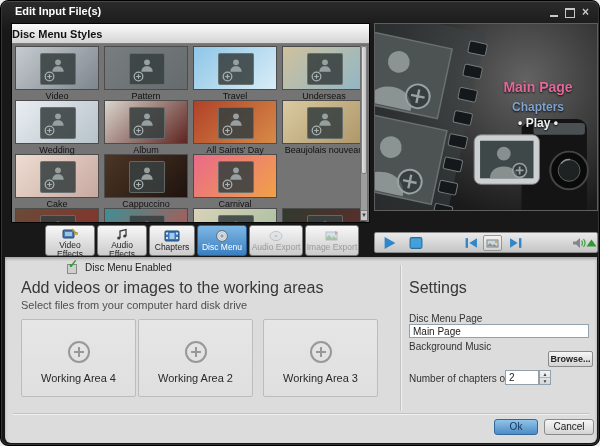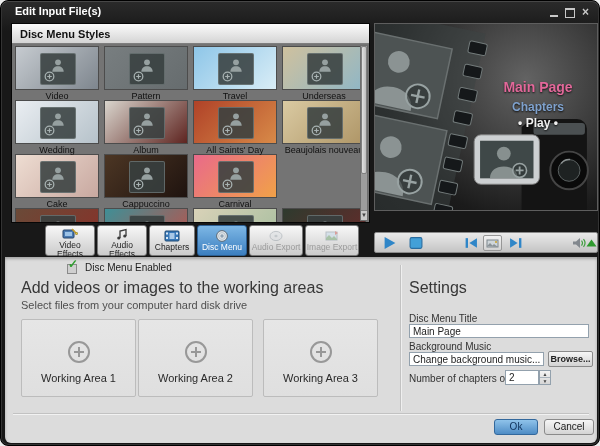--- a/index.html
+++ b/index.html
@@ -8,21 +8,21 @@
   .window{position:absolute;inset:0;background:linear-gradient(#2b2b2b,#181818 30px,#181818);border:1px solid #000;border-radius:8px;box-shadow:inset 0 1px 0 rgba(255,255,255,.10), inset 0 0 0 1px #333;}
   .titlebar{position:absolute;left:0;top:0;right:0;height:22px;}
   .title{position:absolute;left:14px;top:4px;font-size:11px;font-weight:bold;color:#fff;}
   .winctl{position:absolute;right:10px;top:5px;display:flex;gap:7px;align-items:center;}
   .winbtn{display:inline-block;color:#c8c8c8;cursor:pointer;}
   .ic-min{width:8px;height:2px;background:#c8c8c8;margin-top:7px;}
   .ic-max{width:8px;height:7px;border:1px solid #c8c8c8;border-top:2px solid #c8c8c8;margin-top:2px;}
   .ic-close{font-size:12px;font-weight:bold;line-height:11px;}
   
   .styles-panel{position:absolute;left:10px;top:22px;width:359px;height:200px;border:1px solid #060606;box-sizing:border-box;}
-  .styles-header{position:absolute;left:0;top:0;right:0;height:20px;background:linear-gradient(#fbfbfb,#d4d4d4);border-bottom:1px solid #7e7e7e;color:#111;font-size:11px;font-weight:bold;line-height:20px;padding-left:8px;box-sizing:border-box;}
+  .styles-header{position:absolute;left:0;top:0;right:0;height:20px;background:linear-gradient(#fbfbfb,#d4d4d4);border-bottom:1px solid #7e7e7e;color:#111;font-size:11px;font-weight:bold;line-height:20px;box-sizing:border-box;}
   .styles-grid{position:absolute;left:0;top:20px;right:0;bottom:0;background:#747474;overflow:hidden;}
   .cell{position:absolute;width:86px;cursor:pointer;}
   .thumb{position:relative;width:84px;height:44px;margin:0 auto;border:1px solid #4c4c4c;box-sizing:border-box;overflow:hidden;}
   .ph{position:absolute;left:24px;top:6px;width:34px;height:30px;background:rgba(56,64,64,.88);border:1px solid rgba(130,140,140,.55);border-radius:2px;}
   .person{position:absolute;left:9px;top:3px;width:16px;height:16px;fill:#96a0a0;}
   .plusico{position:absolute;left:3px;bottom:2px;width:11px;height:11px;fill:none;stroke:#a8b2b2;stroke-width:1.8;}
   .tlabel{margin-top:1px;text-align:center;font-size:9px;color:#101010;}
   .gscroll{position:absolute;right:1px;top:1px;width:8px;bottom:1px;background:#9d9d9d;border:1px solid #6e6e6e;box-sizing:border-box;}
   .gthumb{position:absolute;left:0;top:0;width:100%;height:128px;background:linear-gradient(90deg,#e2e2e2,#bfbfbf);border:1px solid #808080;box-sizing:border-box;border-radius:2px;}
   .gdown{position:absolute;left:0;bottom:0;width:100%;height:9px;background:#c9c9c9;border-top:1px solid #808080;color:#444;font-size:6px;text-align:center;line-height:8px;}
@@ -454,45 +454,44 @@
       </div>
 
       <div class="heading">Add videos or images to the working areas</div>
       <div class="subheading">Select files from your computer hard disk drive</div>
 
       <div class="wbox" style="left:16px">
         <svg class="wplus" viewBox="0 0 24 24">
             <circle cx="12" cy="12" r="10" fill="none" stroke="#989898" stroke-width="2"></circle>
             <path d="M12 7v10M7 12h10" stroke="#989898" stroke-width="2"></path>
           </svg>
-        <div class="wlabel">Working Area 1</div>
+        <div class="wlabel">Working Area 4</div>
       </div>
       <div class="wbox" style="left:133px">
         <svg class="wplus" viewBox="0 0 24 24">
             <circle cx="12" cy="12" r="10" fill="none" stroke="#989898" stroke-width="2"></circle>
             <path d="M12 7v10M7 12h10" stroke="#989898" stroke-width="2"></path>
           </svg>
         <div class="wlabel">Working Area 2</div>
       </div>
       <div class="wbox" style="left:258px">
         <svg class="wplus" viewBox="0 0 24 24">
             <circle cx="12" cy="12" r="10" fill="none" stroke="#989898" stroke-width="2"></circle>
             <path d="M12 7v10M7 12h10" stroke="#989898" stroke-width="2"></path>
           </svg>
         <div class="wlabel">Working Area 3</div>
       </div>
 
       <div class="vdivider"></div>
 
       <div class="settings">
         <div class="set-heading">Settings</div>
-        <div class="flabel l1">Disc Menu Title</div>
+        <div class="flabel l1">Disc Menu Page</div>
         <input class="tinput i1" value="Main Page" style="">
         <div class="flabel l2">Background Music</div>
-        <input class="tinput i2" value="Change background music..." style="">
         <div class="browse">Browse...</div>
         <div class="flabel l3">Number of chapters on page:</div>
         <div class="spinner">2</div>
         <div class="spinbtns">
           <div>▲</div>
           <div>▼</div>
         </div>
       </div>
 
       <div class="footer-sep"></div>

